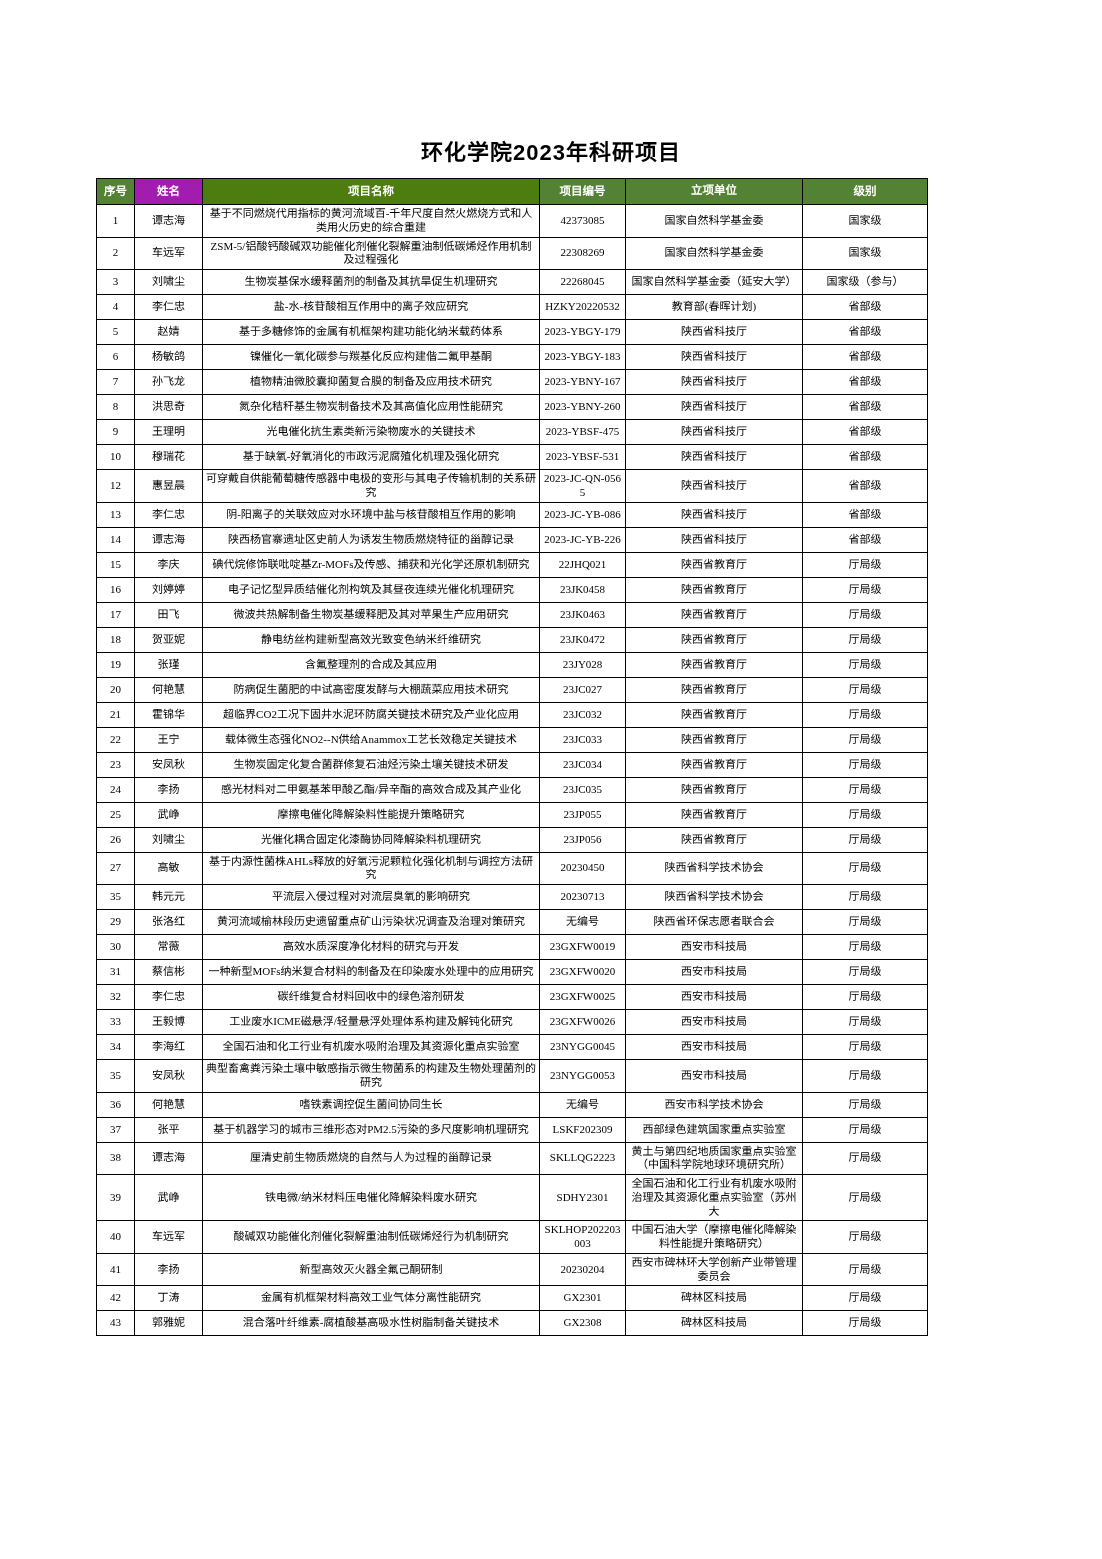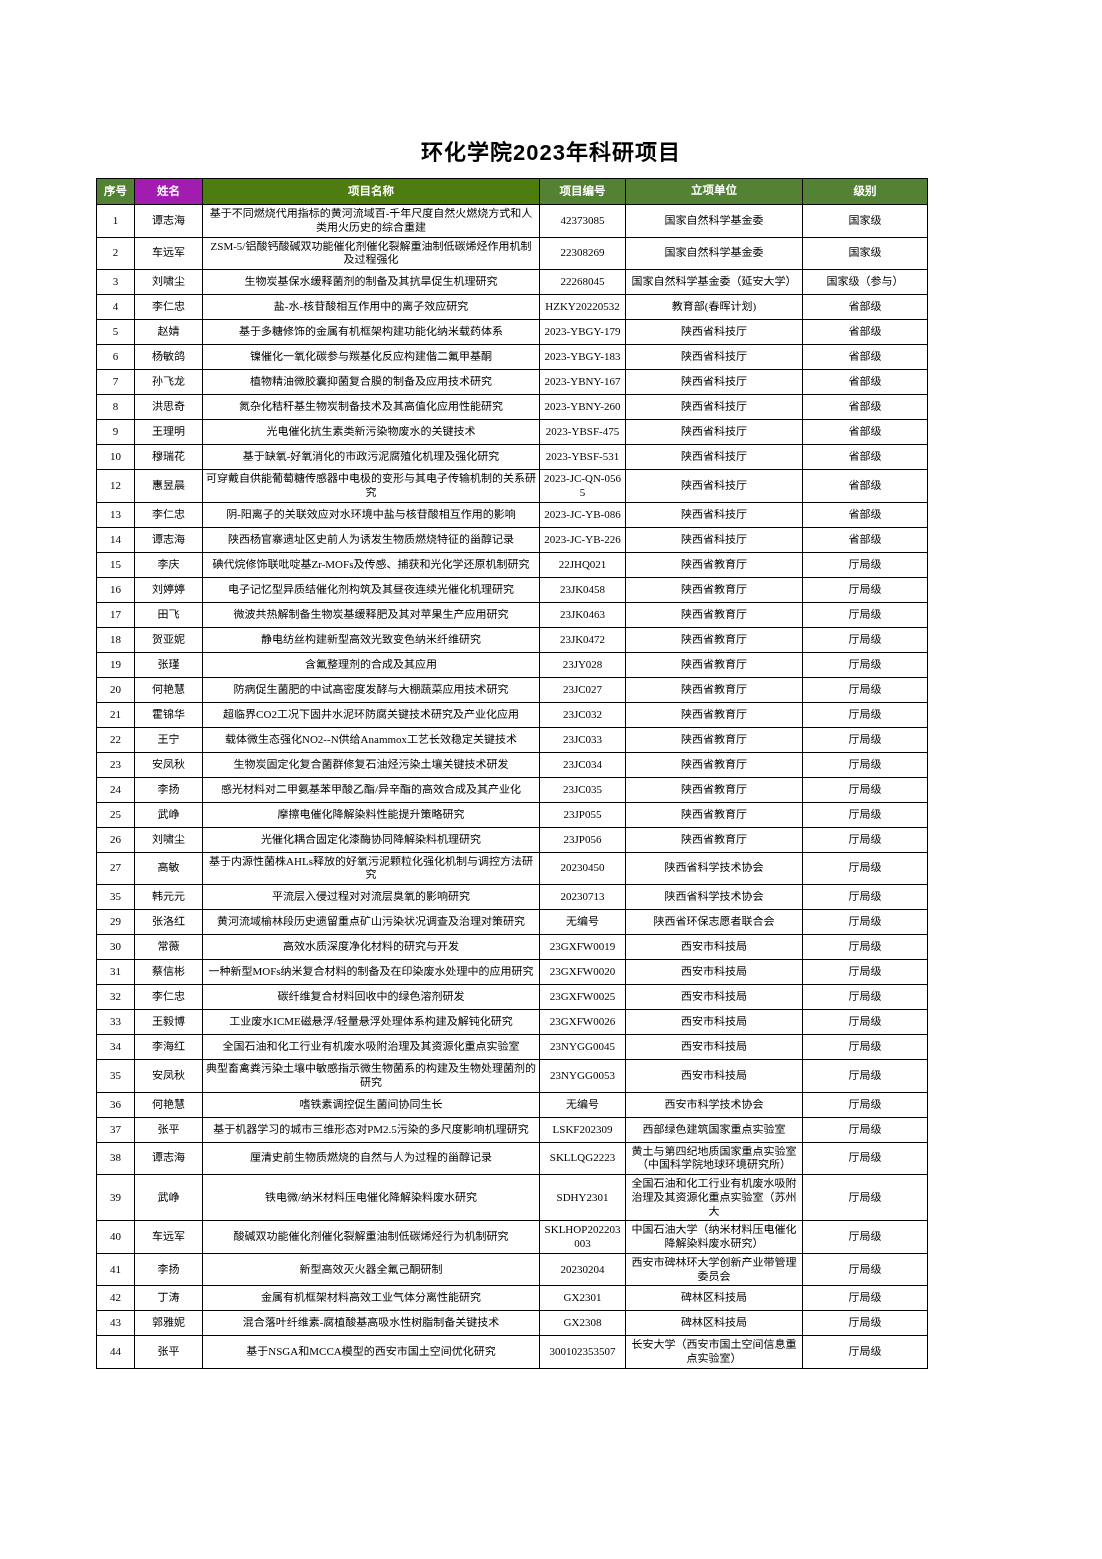--- a/index.html
+++ b/index.html
@@ -365,21 +365,21 @@
           <td>铁电微/纳米材料压电催化降解染料废水研究</td>
           <td>SDHY2301</td>
           <td>全国石油和化工行业有机废水吸附治理及其资源化重点实验室（苏州大</td>
           <td>厅局级</td>
         </tr>
         <tr>
           <td>40</td>
           <td>车远军</td>
           <td>酸碱双功能催化剂催化裂解重油制低碳烯烃行为机制研究</td>
           <td>SKLHOP202203003</td>
-          <td>中国石油大学（纳米材料压电催化降解染料废水研究）</td>
+          <td>中国石油大学（摩擦电催化降解染料性能提升策略研究）</td>
           <td>厅局级</td>
         </tr>
         <tr>
           <td>41</td>
           <td>李扬</td>
           <td>新型高效灭火器全氟己酮研制</td>
           <td>20230204</td>
           <td>西安市碑林环大学创新产业带管理委员会</td>
           <td>厅局级</td>
         </tr>
@@ -392,23 +392,15 @@
           <td>厅局级</td>
         </tr>
         <tr>
           <td>43</td>
           <td>郭雅妮</td>
           <td>混合落叶纤维素-腐植酸基高吸水性树脂制备关键技术</td>
           <td>GX2308</td>
           <td>碑林区科技局</td>
           <td>厅局级</td>
         </tr>
-        <tr>
-          <td>44</td>
-          <td>张平</td>
-          <td>基于NSGA和MCCA模型的西安市国土空间优化研究</td>
-          <td>300102353507</td>
-          <td>长安大学（西安市国土空间信息重点实验室）</td>
-          <td>厅局级</td>
-        </tr>
       </tbody>
   </table>
 </div>
 
 </body></html>

